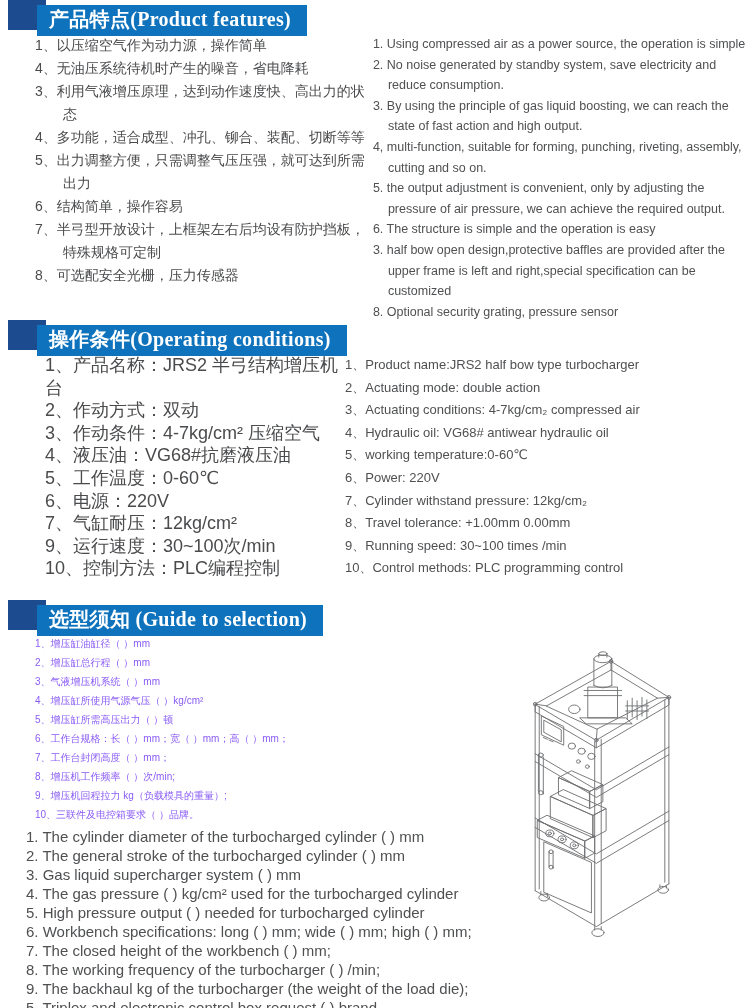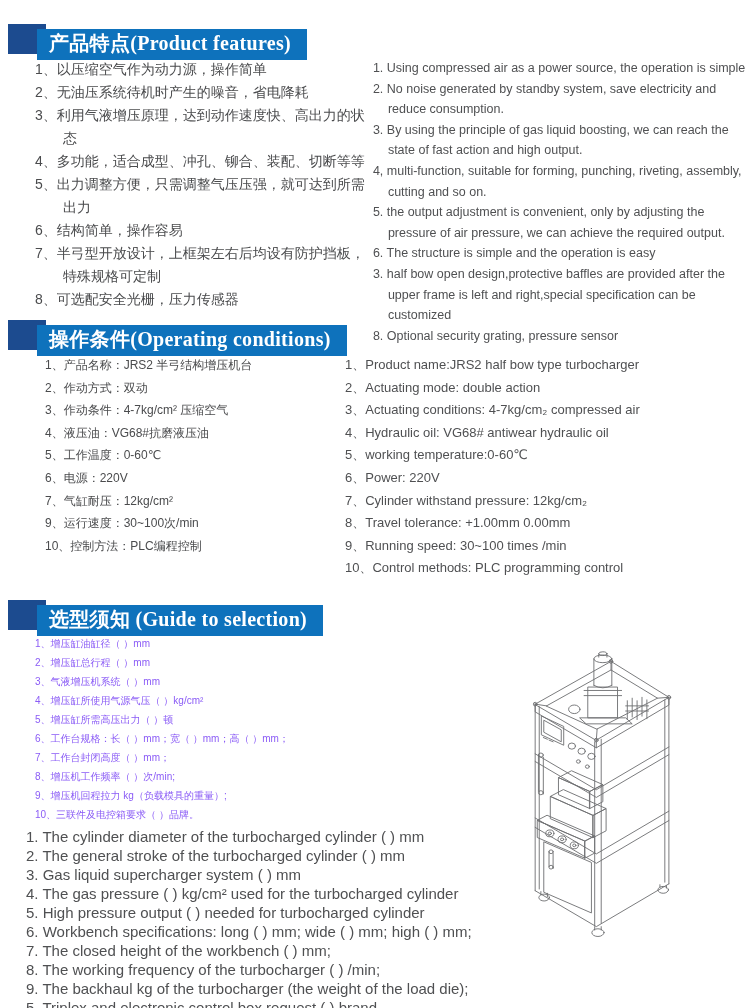--- a/index.html
+++ b/index.html
@@ -17,45 +17,45 @@
     letter-spacing:0.3px;
   }
   .cols{display:flex;margin-top:0;}
   .li{white-space:normal;}
   
   .cn1{width:345px;margin-left:35px;font-size:14px;line-height:23px;color:#4a4b4d;}
   .cn1 .li{padding-left:28px;text-indent:-28px;}
   .en1{width:392px;margin-left:6px;font-size:12.5px;line-height:20.6px;}
   .en1 .li{padding-left:15px;text-indent:-15px;}
   
-  .cn2{width:300px;margin-left:45px;font-size:12px;line-height:22.6px;color:#4a4b4d;}
+  .cn2{width:300px;margin-left:45px;font-size:18px;line-height:22.6px;color:#4a4b4d;}
   .en2{flex:1;font-size:13px;line-height:22.6px;}
   
   .cn3{width:470px;margin-left:35px;margin-top:4px;font-size:10px;line-height:19px;color:#8b5cf6;}
   .en3{width:505px;margin-left:26px;margin-top:3px;font-size:15px;line-height:19px;}
   .cn3 .li{padding-left:26px;text-indent:-26px;}
   .en3 .li{padding-left:16px;text-indent:-16px;}
   .machine{position:absolute;left:505px;top:634px;width:212px;height:332px;}
   .machine svg{width:100%;height:100%;}
 </style>
 </head>
 <body>
 
 <div class="page">
 
-  <section class="sec" style="top:24px">
+  <section class="sec" style="top:0">
     <div class="hdr">
       <div class="navy"></div>
       <div class="blue">产品特点(Product features)</div>
     </div>
     <div class="cols">
       <div class="cn1">
 
       <div class="li">1、以压缩空气作为动力源，操作简单</div>
-          <div class="li">2、无油压系统待机时产生的噪音，省电降耗</div>
+          <div class="li">4、无油压系统待机时产生的噪音，省电降耗</div>
           <div class="li">3、利用气液增压原理，达到动作速度快、高出力的状态</div>
           <div class="li">4、多功能，适合成型、冲孔、铆合、装配、切断等等</div>
           <div class="li">5、出力调整方便，只需调整气压压强，就可达到所需出力</div>
           <div class="li">6、结构简单，操作容易</div>
           <div class="li">7、半弓型开放设计，上框架左右后均设有防护挡板，特殊规格可定制</div>
           <div class="li">8、可选配安全光栅，压力传感器</div>
         </div>
       <div class="en1">
 
       <div class="li">1. Using compressed air as a power source, the operation is simple</div>

